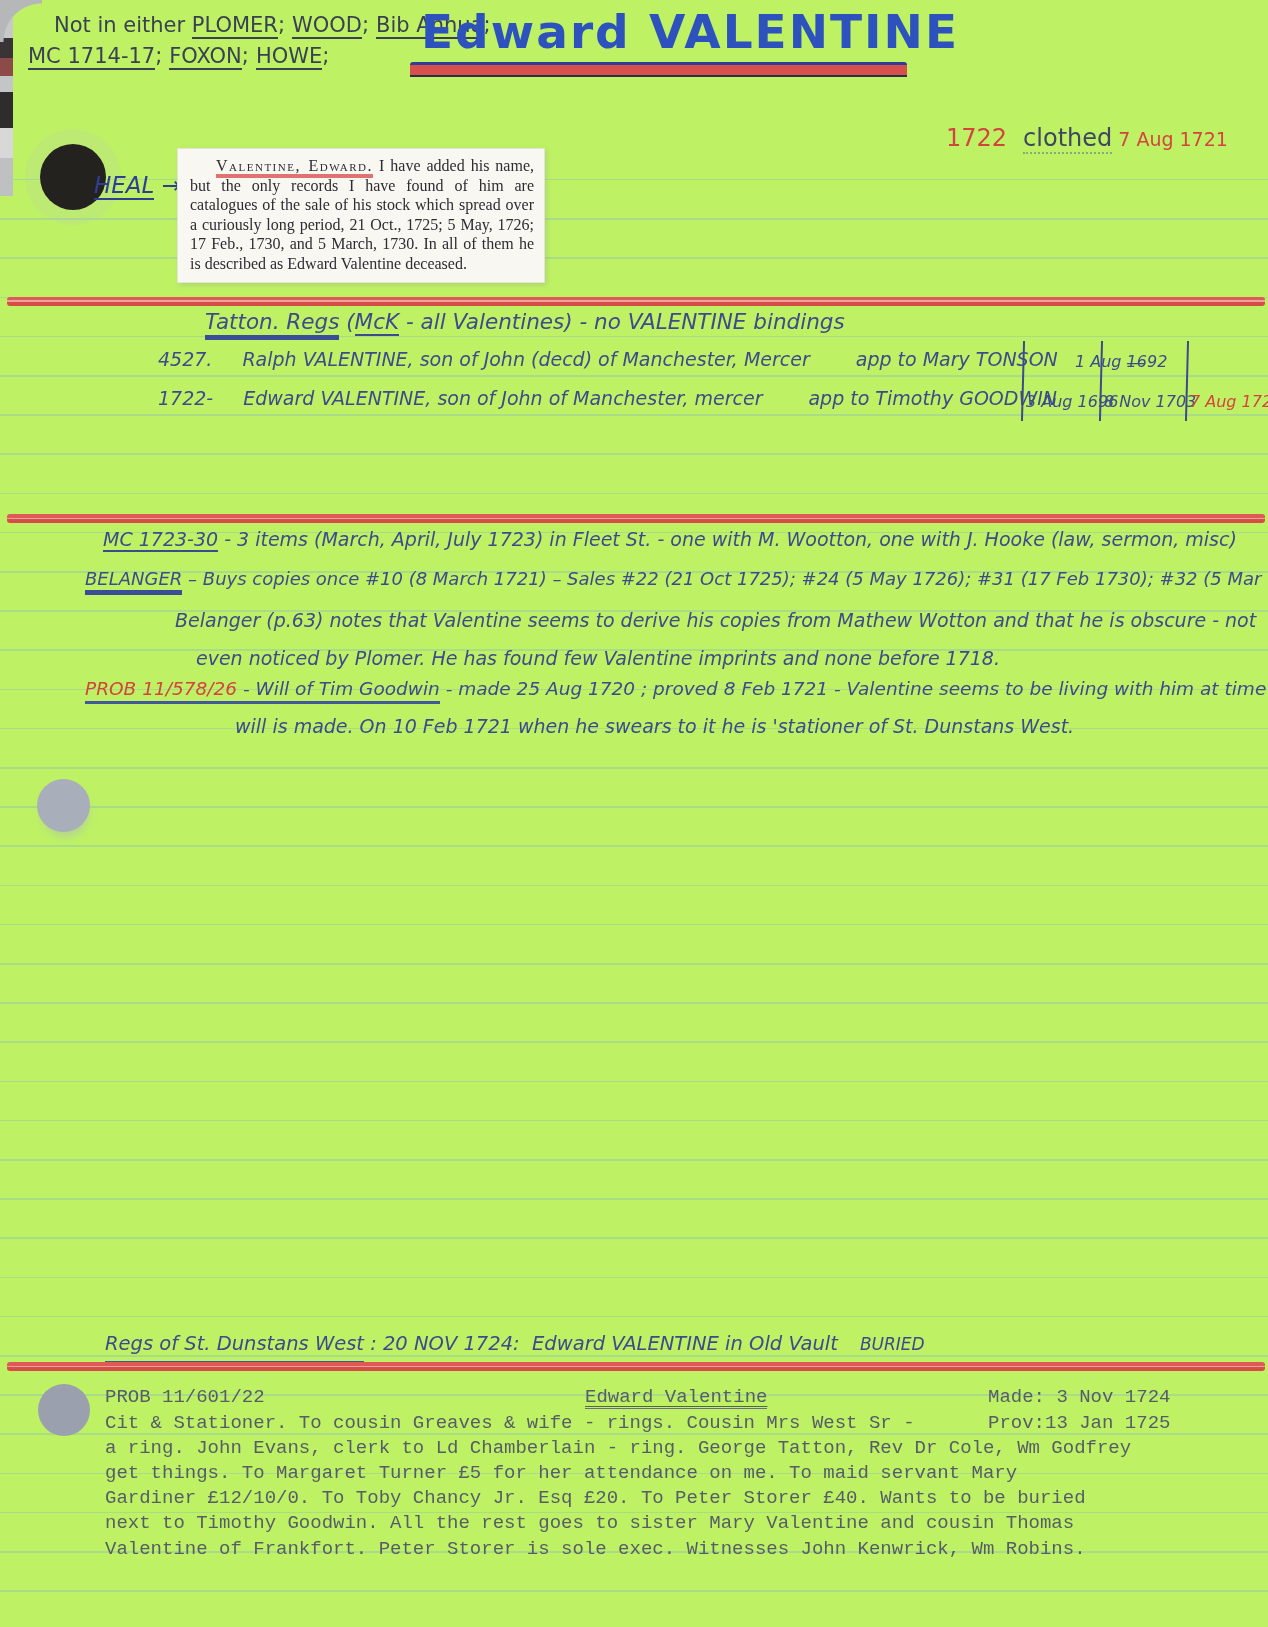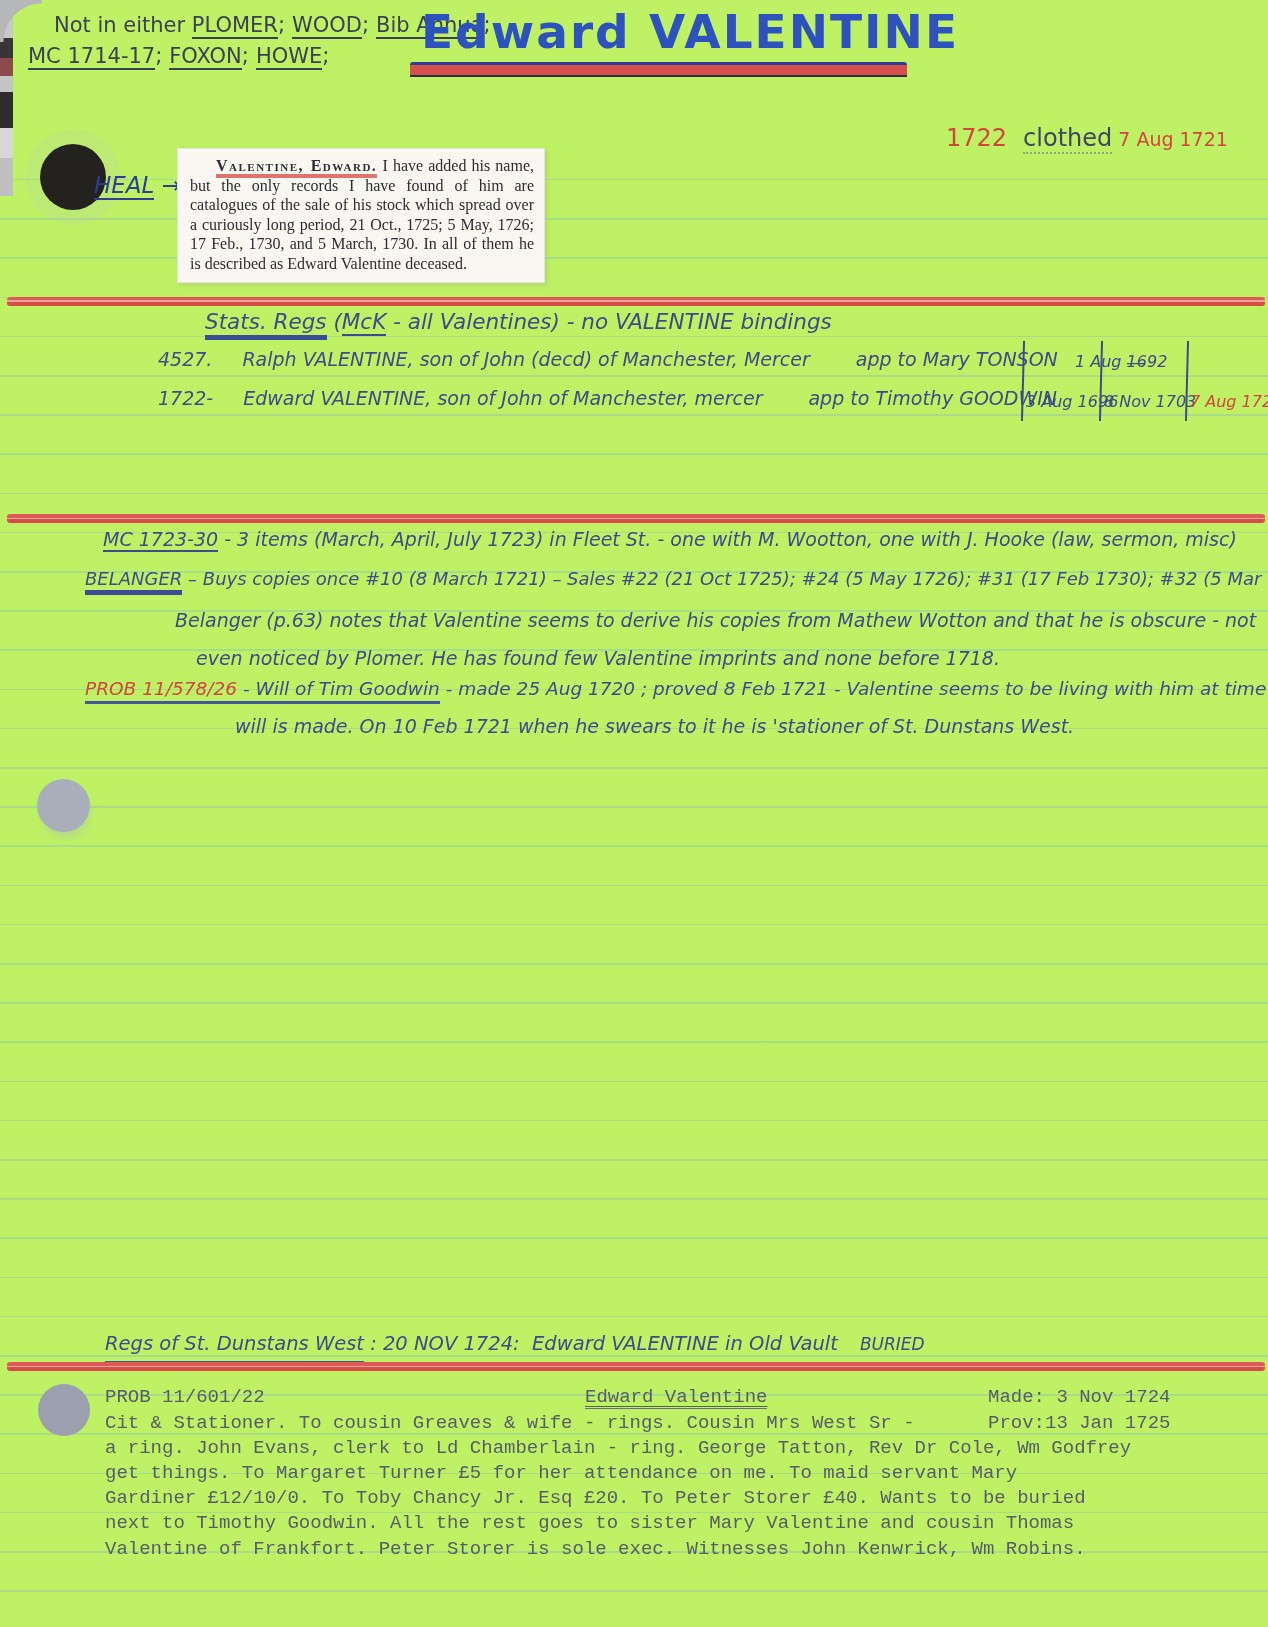--- a/index.html
+++ b/index.html
@@ -58,21 +58,21 @@
   .clothed .dt{color:#d4443f;font-size:19px;margin-left:6px;}
   
   .heal{position:absolute;left:94px;top:172px;font-size:23px;color:#2e3f93;font-style:italic;white-space:pre;}
   
   .clipping{position:absolute;left:177px;top:148px;width:344px;
     background:#f8f7f1;border:1px solid #e6e3d7;box-shadow:1.5px 2px 5px rgba(140,140,140,.3);
     padding:7px 10px 9px 12px;
     font-family:"Liberation Serif","DejaVu Serif",serif;font-size:16px;line-height:19.5px;
     color:#2c2c33;text-align:justify;}
   .clipping p{margin:0;text-indent:26px;}
-  .clip-head{font-variant:small-caps;letter-spacing:1.5px;font-weight:700;
+  .clip-head{font-variant:small-caps;letter-spacing:1.5px;font-weight:400;
     border-bottom:4px solid rgba(219,92,89,.85);}
   
   .stats-head{left:205px;top:309px;font-size:21.5px;}
   .stats-row{font-size:19px;}
   .row-1{left:158px;top:348px;}
   .row-2{left:158px;top:387px;}
   .stats-row .num{margin-right:30px;}
   .stats-row .app{margin-left:46px;}
   .vbar{position:absolute;width:2px;height:80px;top:341px;background:#3d4a8c;transform:rotate(1.5deg);}
   .vbar-1{left:1022px}.vbar-2{left:1100px}.vbar-3{left:1186px}
@@ -126,21 +126,21 @@
   <div class="hole hole-bot"></div>
 
   <div class="heal"><span class="u-thin">HEAL</span> <span>→</span></div>
 
   <div class="clipping">
     <p><span class="clip-head">Valentine, Edward.</span><span> I have added his name, but the only records I have found of him are catalogues of the sale of his stock which spread over a curiously long period, 21 Oct., 1725; 5 May, 1726; 17 Feb., 1730, and 5 March, 1730.  In all of them he is described as Edward Valentine deceased.</span></p>
   </div>
 
   <div class="rule-red rule-1"></div>
 
-  <div class="hline hand stats-head"><span class="u-thick">Stats. Regs</span><span> (</span><span class="u-thin">McK</span><span> - all Valentines) - no VALENTINE bindings</span></div>
+  <div class="hline hand stats-head"><span class="u-thick">Tatton. Regs</span><span> (</span><span class="u-thin">McK</span><span> - all Valentines) - no VALENTINE bindings</span></div>
 
   <div class="hline hand stats-row row-1"><span class="num">4527.</span><span>Ralph VALENTINE, son of John (decd) of Manchester, Mercer</span><span class="app">app to Mary TONSON</span></div>
   <div class="hline hand stats-row row-2"><span class="num">1722-</span><span>Edward VALENTINE, son of John of Manchester, mercer</span><span class="app">app to Timothy GOODWIN</span></div>
 
   <div class="vbar vbar-1"></div>
   <div class="vbar vbar-2"></div>
   <div class="vbar vbar-3"></div>
 
   <span class="cell hand c-r1-1">1 Aug 1692</span>
   <span class="cell hand c-r1-2">—</span>

